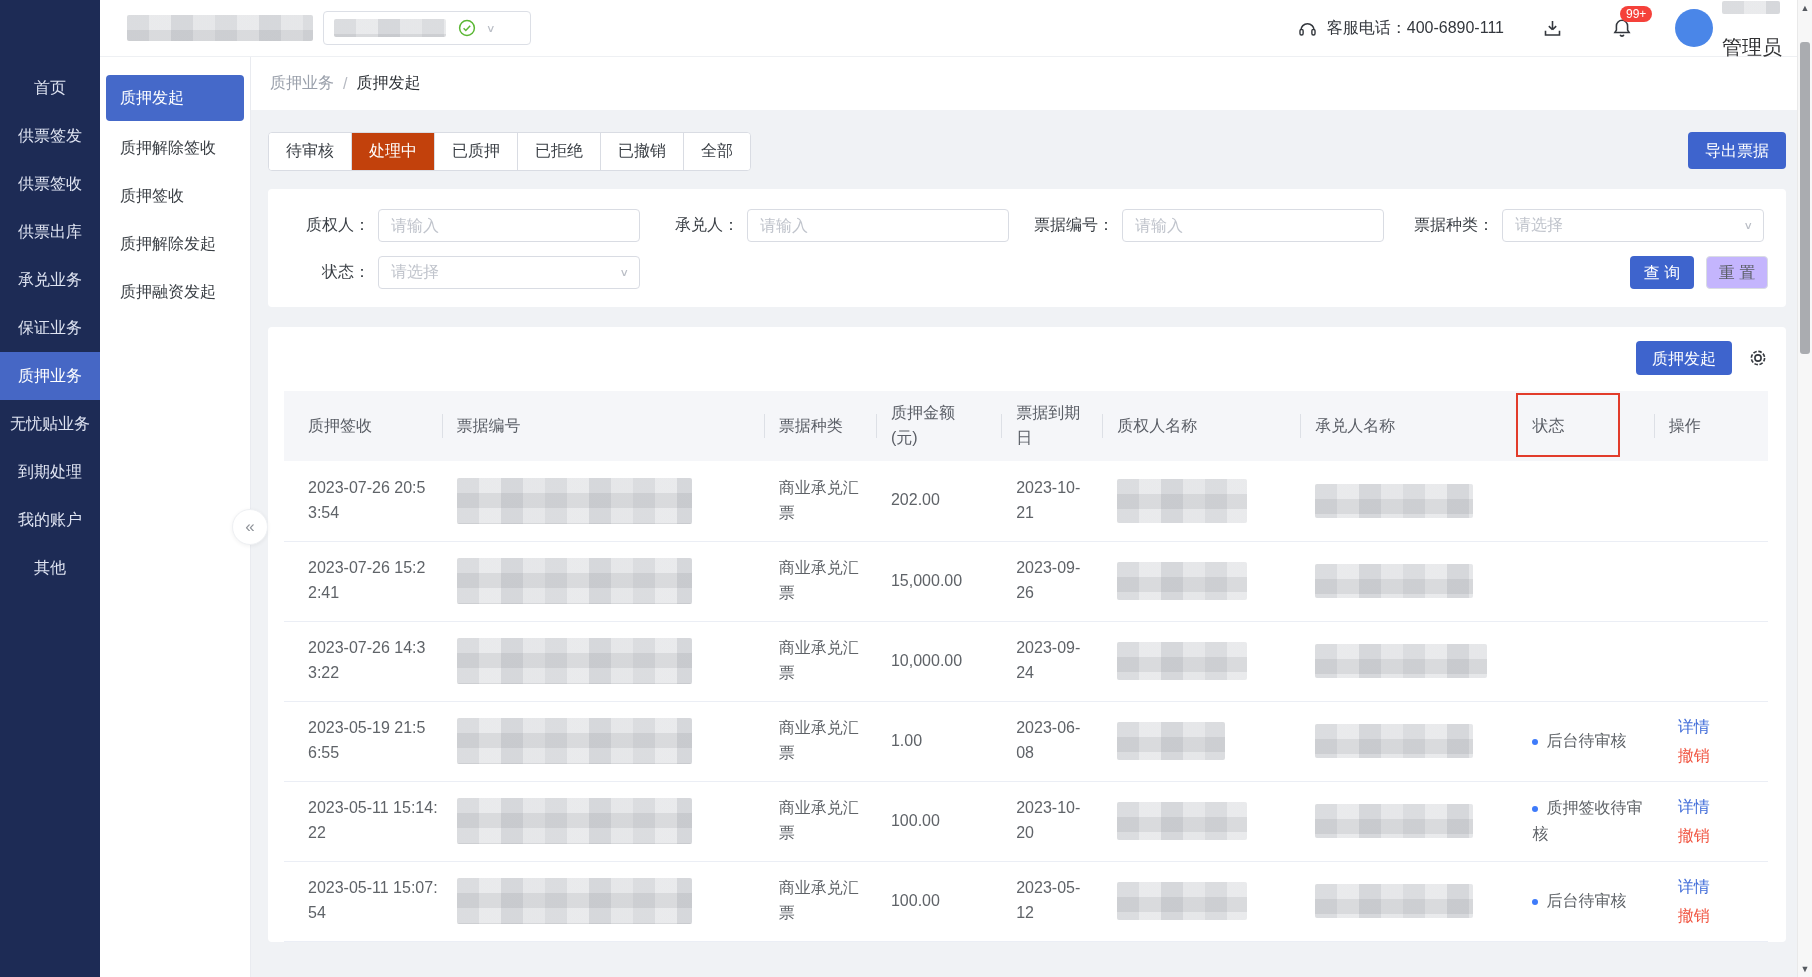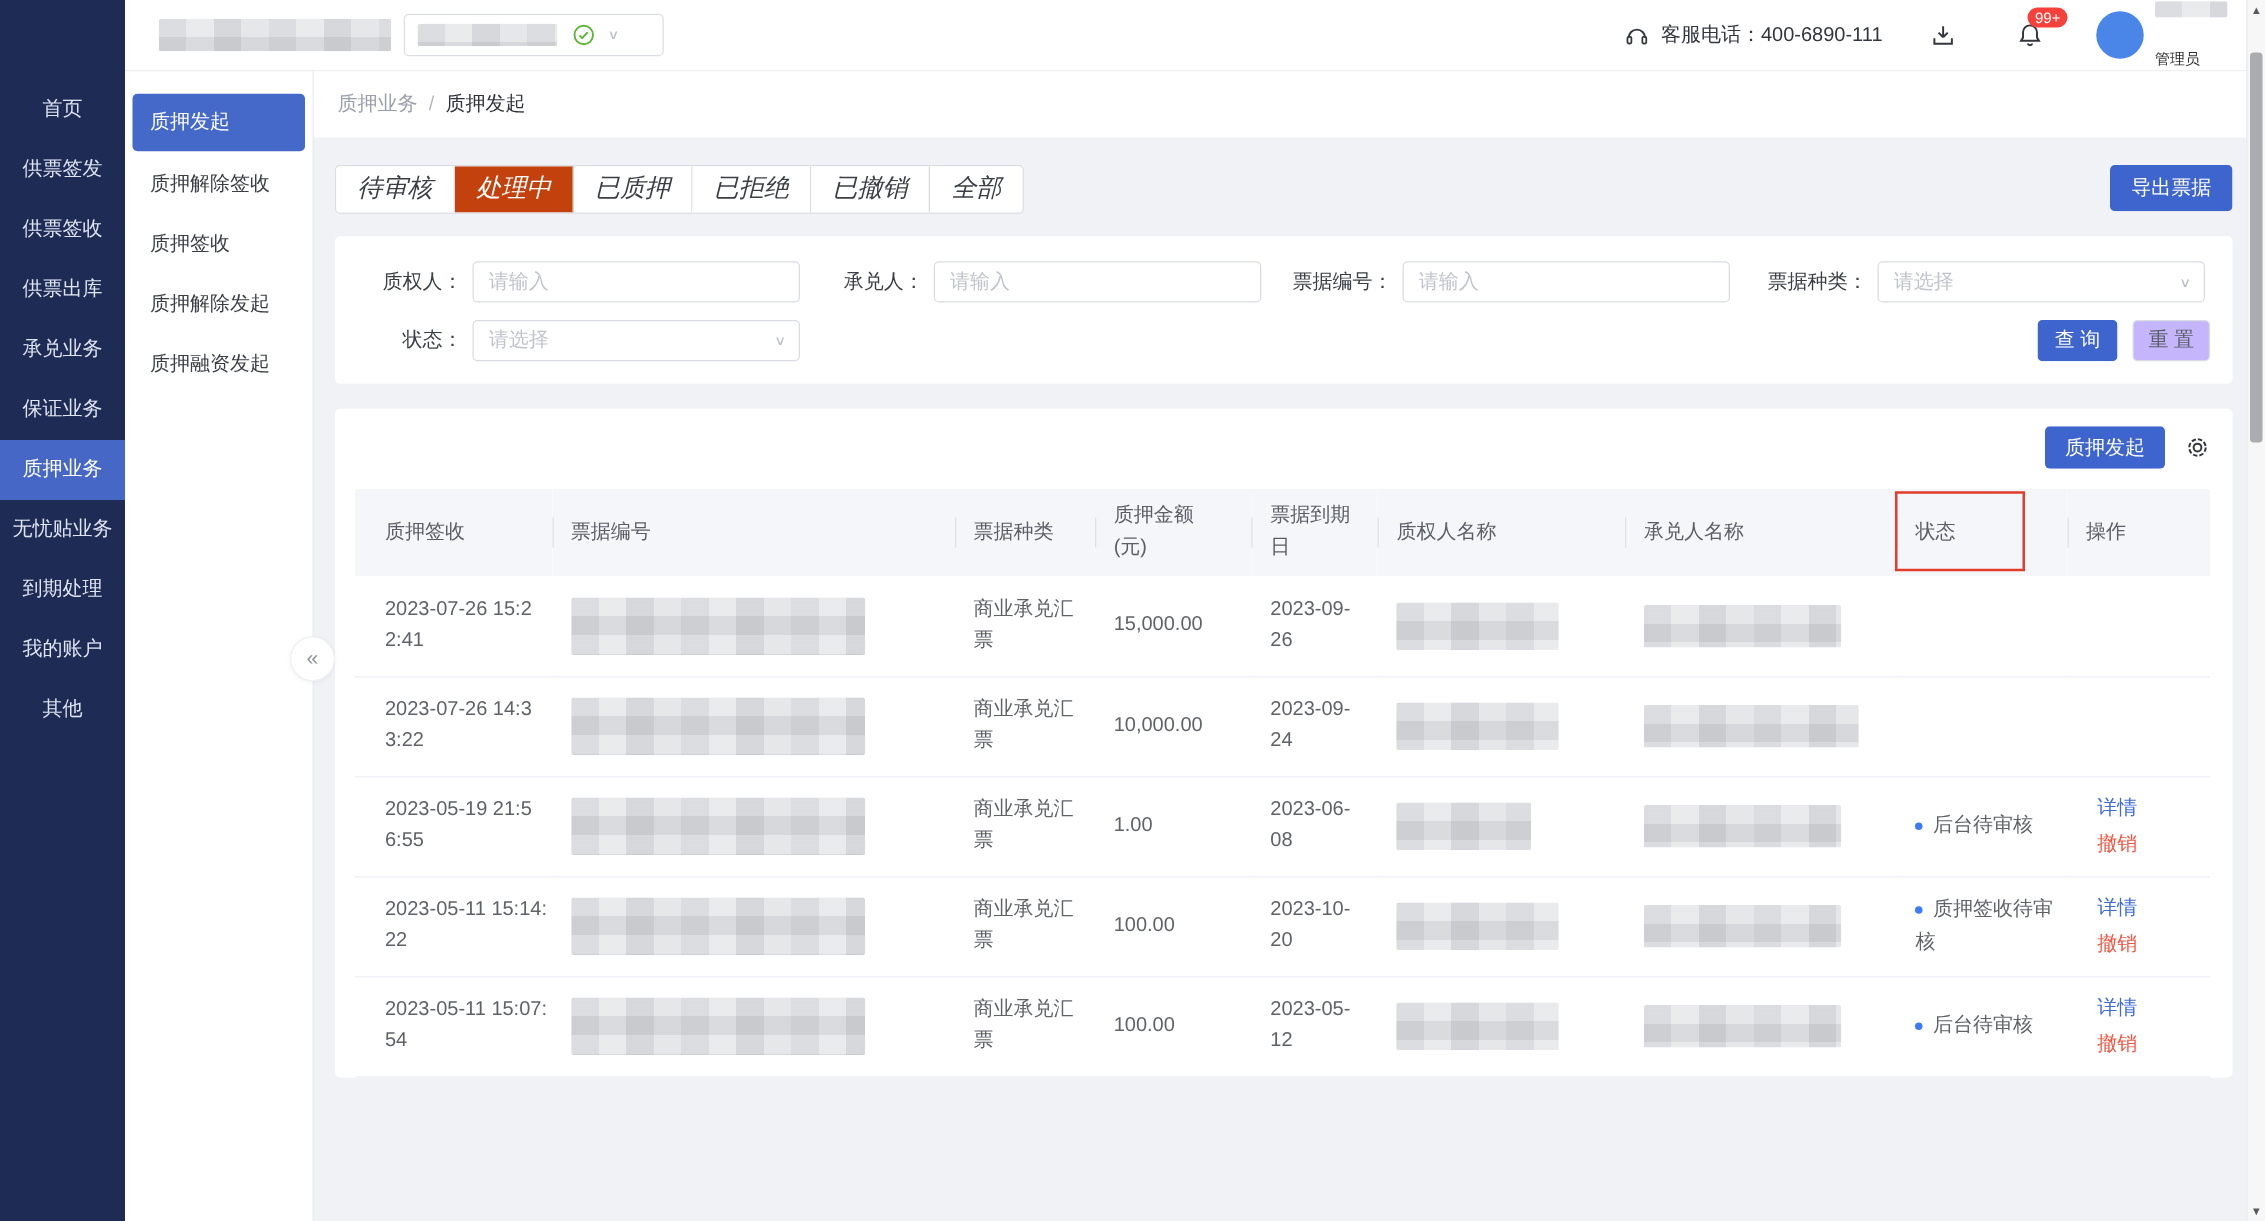--- a/index.html
+++ b/index.html
@@ -26,42 +26,42 @@
   .hdr-right { margin-left:auto; display:flex; align-items:center; }
   .phone-wrap { display:flex; align-items:center; }
   .phone-text { margin-left:9px; font-size:16px; color:#33373d; }
   .hicon { display:flex; align-items:center; cursor:pointer; }
   .dl { margin-left:38px; }
   .bell-wrap { position:relative; margin-left:48px; }
   .badge { position:absolute; top:-11px; left:9px; background:#f5413a; color:#fff; font-size:12px; line-height:16px; padding:0 6px; border-radius:9px; white-space:nowrap; }
   .avatar { width:38px; height:38px; border-radius:50%; background:#4a86e8; margin-left:42px; flex:0 0 38px; }
   .user-col { margin-left:9px; display:flex; flex-direction:column; justify-content:center; }
   .user-mask { width:58px; height:13px; margin-bottom:5px; }
-  .user-role { font-size:12px; color:#303133; line-height:18px;margin-top:19px; }
+  .user-role { font-size:20px; color:#303133; line-height:18px;margin-top:19px; }
 
   
   .body-row { flex:1; display:flex; min-height:0; }
   .submenu { width:150px; flex:0 0 150px; background:#fff; box-shadow:1px 0 0 #e9ebf0; padding-top:18px; position:relative; z-index:2; }
   .submenu-item { margin:0 6px 6px 6px; height:42px; line-height:42px; padding-left:14px; color:#3a3f45; font-size:16px; border-radius:4px; cursor:pointer; }
   .submenu-item.active { background:#4569c9; color:#fff; height:46px; line-height:46px; }
 
   .collapse-btn { position:absolute; left:232px; top:509px; width:36px; height:36px; background:#fff; border:1px solid #eef0f3; border-radius:50%; box-shadow:0 1px 4px rgba(0,0,0,.06); display:flex; align-items:center; justify-content:center; color:#8f9399; font-size:17px; cursor:pointer; z-index:6; }
 
   .content { flex:1; background:#f0f2f5; min-width:0; display:flex; flex-direction:column; }
   .breadcrumb { height:53px; background:#fff; display:flex; align-items:center; padding-left:20px; flex:0 0 53px; }
   .bc-parent { color:#9aa0ab; cursor:pointer; }
   .bc-sep { color:#b6bac2; margin:0 9px; }
   .bc-current { color:#2f3338; }
 
   .scroll-area { flex:1; padding:22px 26px 0 18px; overflow:hidden; }
 
   
   .tabs-row { display:flex; align-items:flex-start; justify-content:space-between; }
   .tab-group { display:flex; border:1px solid #d9dce3; border-radius:4px; overflow:hidden; background:#fff; }
-  .tab { height:37px; line-height:36px; padding:0 17px; font-size:20px; color:#3a3f45; border-right:1px solid #d9dce3; cursor:pointer; background:#fff; white-space:nowrap;font-style:italic; }
+  .tab { height:37px; line-height:36px; padding:0 17px; font-size:16px; color:#3a3f45; border-right:1px solid #d9dce3; cursor:pointer; background:#fff; white-space:nowrap; }
   .tab:last-child { border-right:none; }
   .tab.active { background:#c2410c; color:#fff; }
   .btn { display:inline-block; border-radius:4px; font-size:16px; text-align:center; cursor:pointer; border:1px solid transparent; white-space:nowrap; }
   .btn-primary { background:#3e64cd; color:#fff; }
   .btn-plain { background:#c4b5fd; color:#5a5e66; border-color:#d9dce3; }
   .btn-export { height:37px; line-height:36px; padding:0 16px; }
 
   
   .filter-card { background:#fff; border-radius:4px; margin-top:18px; padding:20px 18px 18px 0; position:relative; }
   .f-row { display:flex; margin-bottom:14px; }
@@ -287,20 +287,37 @@
                   <th class="pl15"><span class="wrapall">质权人名称</span></th>
                   <th class="pl15"><span class="wrapall">承兑人名称</span></th>
                   <th class="pl15"><span class="wrapall">状态</span>
                     <div class="anno-box"></div>
                   </th>
                   <th class="pl15"><span class="wrapall">操作</span></th>
                 </tr>
               </thead>
               <tbody>
                 <tr>
+                  <td class="pl24"><span class="wrapall mw130">2023-07-26 20:53:54</span></td>
+                  <td class="pl15">
+                      <div class="mosaic bill-mask"></div>
+                    </td>
+                  <td class="pl15"><span class="wrapall mw80">商业承兑汇票</span></td>
+                  <td class="pl15"><span class="wrapall">202.00</span></td>
+                  <td class="pl15"><span class="wrapall mw70">2023-10-21</span></td>
+                  <td class="pl15">
+                      <div class="mosaic name-mask" style="height:44px"></div>
+                    </td>
+                  <td class="pl15">
+                      <div class="mosaic name-mask2"></div>
+                    </td>
+                  <td class="pl15 c-status-td"></td>
+                  <td class="pl15"></td>
+                </tr>
+                <tr>
                   <td class="pl24"><span class="wrapall mw130">2023-07-26 15:22:41</span></td>
                   <td class="pl15">
                       <div class="mosaic bill-mask"></div>
                     </td>
                   <td class="pl15"><span class="wrapall mw80">商业承兑汇票</span></td>
                   <td class="pl15"><span class="wrapall">15,000.00</span></td>
                   <td class="pl15"><span class="wrapall mw70">2023-09-26</span></td>
                   <td class="pl15">
                       <div class="mosaic name-mask"></div>
                     </td>

